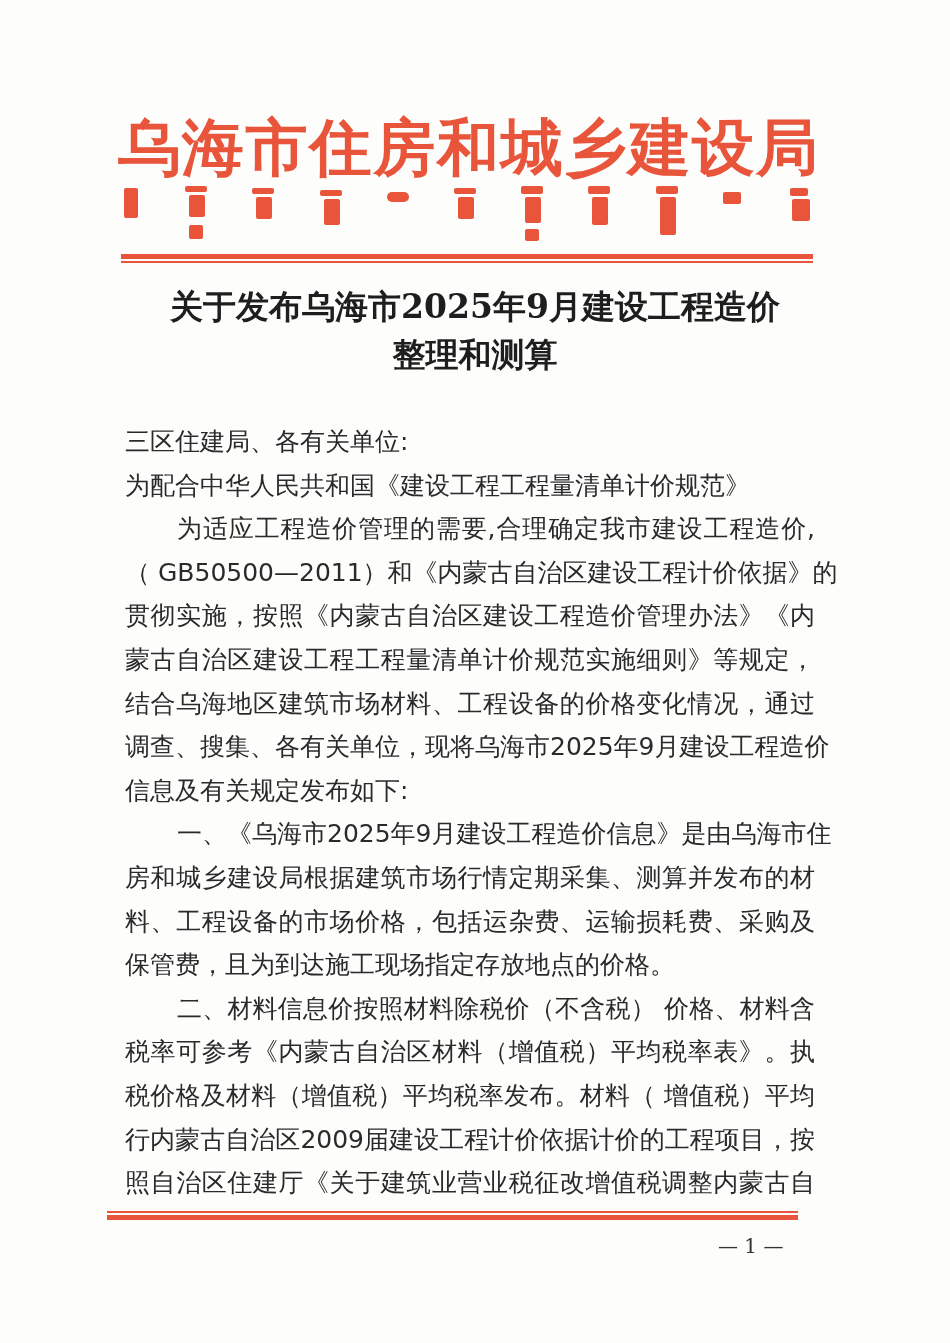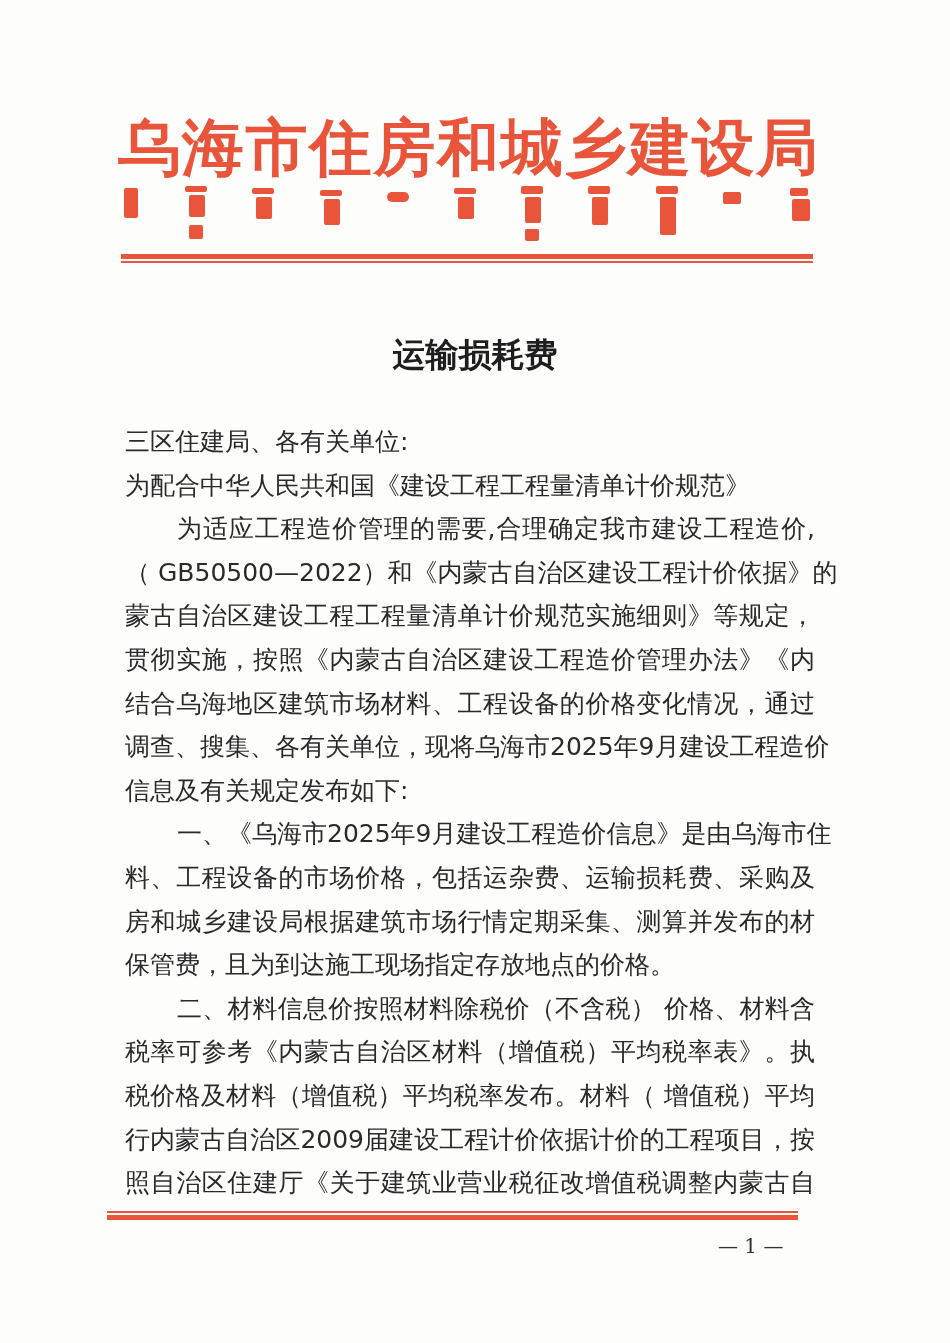--- a/index.html
+++ b/index.html
@@ -109,35 +109,36 @@
         <i class="mglyph" style="width:18px;height:22px;margin-left:2px"></i>
       </span>
   </div>
 
   <div class="rule-top">
     <div class="thick"></div>
     <div class="gap"></div>
     <div class="thin"></div>
   </div>
 
-  <div class="title l2">运输损耗费</div>
+  <div class="title l1">关于发布乌海市2025年9月建设工程造价</div>
+  <div class="title l2">整理和测算</div>
 
   <div class="body">
     <div class="line last">三区住建局、各有关单位:</div>
     <div class="line last">为配合中华人民共和国《建设工程工程量清单计价规范》</div>
     <div class="line indent">为适应工程造价管理的需要,合理确定我市建设工程造价,</div>
-    <div class="line">（ GB50500—2022）和《内蒙古自治区建设工程计价依据》的</div>
+    <div class="line">（ GB50500—2011）和《内蒙古自治区建设工程计价依据》的</div>
+    <div class="line">贯彻实施，按照《内蒙古自治区建设工程造价管理办法》《内</div>
     <div class="line">蒙古自治区建设工程工程量清单计价规范实施细则》等规定，</div>
-    <div class="line">贯彻实施，按照《内蒙古自治区建设工程造价管理办法》《内</div>
     <div class="line">结合乌海地区建筑市场材料、工程设备的价格变化情况，通过</div>
     <div class="line">调查、搜集、各有关单位，现将乌海市2025年9月建设工程造价</div>
     <div class="line last">信息及有关规定发布如下:</div>
     <div class="line indent">一、《乌海市2025年9月建设工程造价信息》是由乌海市住</div>
+    <div class="line">房和城乡建设局根据建筑市场行情定期采集、测算并发布的材</div>
     <div class="line">料、工程设备的市场价格，包括运杂费、运输损耗费、采购及</div>
-    <div class="line">房和城乡建设局根据建筑市场行情定期采集、测算并发布的材</div>
     <div class="line last">保管费，且为到达施工现场指定存放地点的价格。</div>
     <div class="line indent">二、材料信息价按照材料除税价（不含税） 价格、材料含</div>
     <div class="line">税率可参考《内蒙古自治区材料（增值税）平均税率表》。执</div>
     <div class="line">税价格及材料（增值税）平均税率发布。材料（ 增值税）平均</div>
     <div class="line">行内蒙古自治区2009届建设工程计价依据计价的工程项目，按</div>
     <div class="line">照自治区住建厅《关于建筑业营业税征改增值税调整内蒙古自</div>
   </div>
 
   <div class="rule-bottom">
     <div class="thin"></div>

